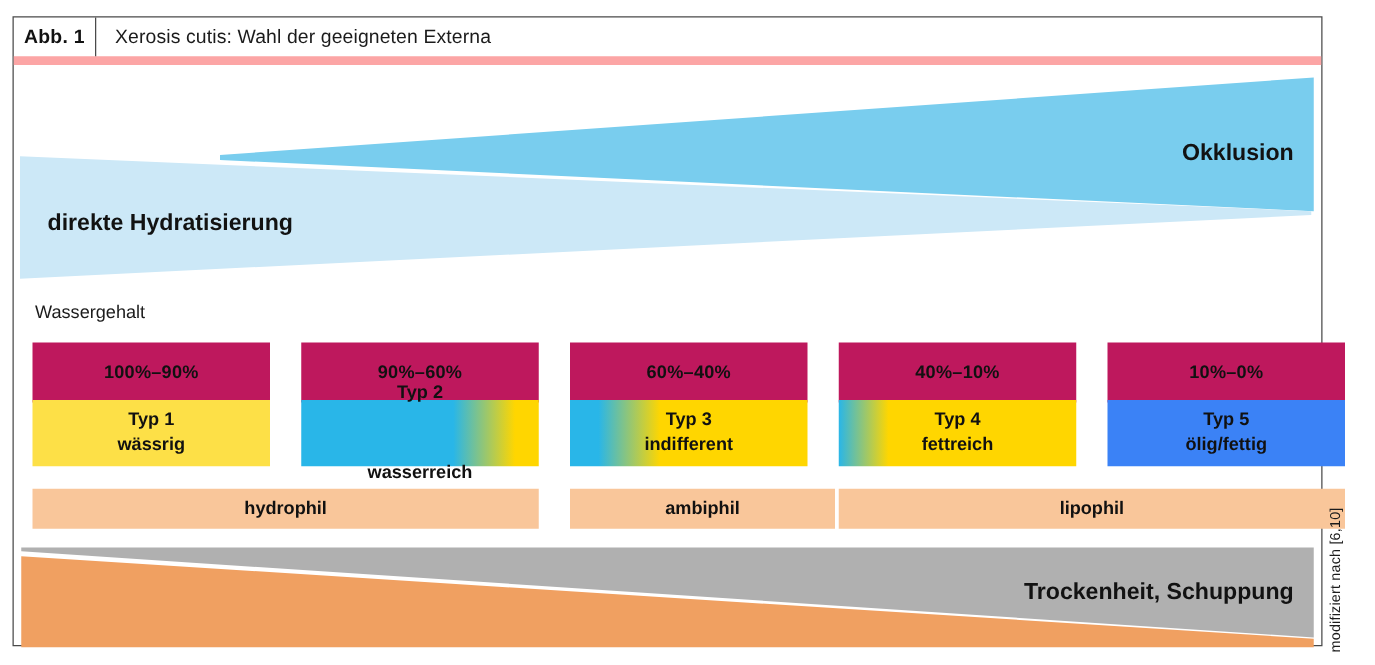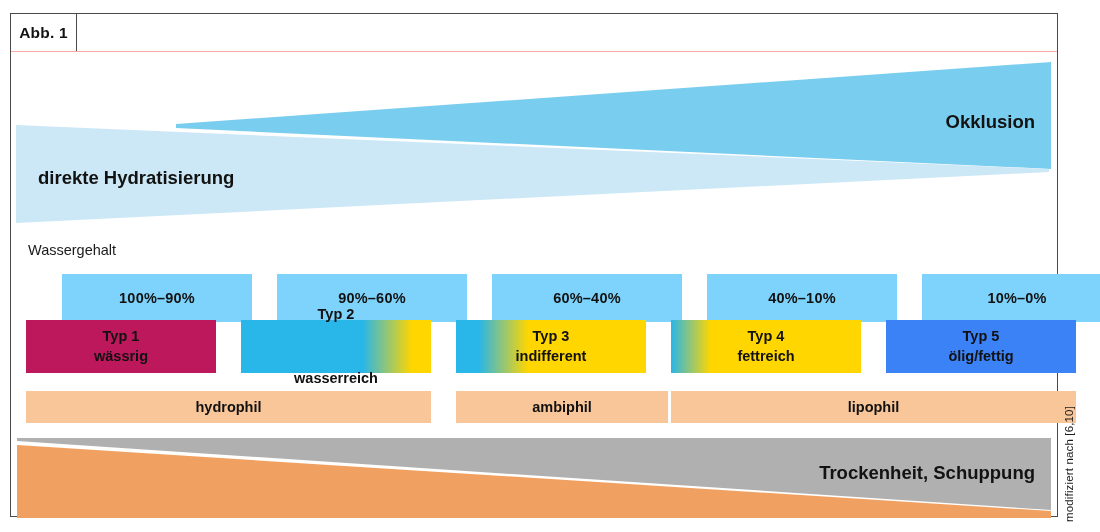--- a/index.html
+++ b/index.html
@@ -27,21 +27,21 @@
     background:#ffffff;
   }
 
   
   .header{
     position:absolute;
     left:0;
     top:0;
     width:100%;
     height:38px;
-    border-bottom:1px solid #fca5a5;
+    border-bottom:7px solid #fca5a5;
     box-sizing:border-box;
     display:flex;
     align-items:stretch;
   }
   .header-tag{
     width:66px;
     display:flex;
     align-items:center;
     justify-content:center;
     border-right:1px solid #4a4a4a;
@@ -126,25 +126,24 @@
     align-items:center;
     justify-content:center;
     text-align:center;
     color:#111111;
   }
 
   
   #row-water{top:222px;}
   #row-water .cell{
     height:48px;
-    background:#7dd3fc;
+    background:#be185d;
     font-size:14.5px;
     font-weight:bold;
     letter-spacing:.2px;
-    margin-left:36px;
   }
 
   
   #row-typ{top:268px;}
   #row-typ .cell{
     height:53px;
     font-size:14.5px;
     font-weight:bold;
     line-height:1.35;
   }
@@ -174,20 +173,21 @@
 </style>
 </head>
 <body>
 
 <div id="figure">
 
   <div class="frame">
 
     <div class="header">
       <div class="header-tag">Abb. 1</div>
+      <div class="header-title">Xerosis cutis: Wahl der geeigneten Externa</div>
     </div>
 
     <div class="canvas">
 
       <svg width="1046" height="466">
         <defs>
           <linearGradient id="gOcc" x1="0" y1="0" x2="1" y2="0">
             <stop offset="0%" stop-color="#8ed3f0"></stop>
             <stop offset="100%" stop-color="#6cc7ec"></stop>
           </linearGradient>
@@ -223,21 +223,21 @@
             <span>60%–40%</span>
           </div>
           <div class="cell" style="left: 660px; width: 190px;">
             <span>40%–10%</span>
           </div>
           <div class="cell" style="left: 875px; width: 190px;">
             <span>10%–0%</span>
           </div>
         </div>
       <div class="row" id="row-typ">
-          <div class="cell" style="left: 15px; width: 190px; background: #be185d;">
+          <div class="cell" style="left: 15px; width: 190px; background: #fde047;">
             <span>Typ 1</span>
             <span>wässrig</span>
           </div>
           <div class="cell" style="left: 230px; width: 190px; background: linear-gradient(to right, rgb(41, 182, 232) 0%, rgb(41, 182, 232) 64%, rgb(255, 214, 0) 90%, rgb(255, 214, 0) 100%); gap: 44px;">
             <span>Typ 2</span>
             <span>wasserreich</span>
           </div>
           <div class="cell" style="left: 445px; width: 190px; background: linear-gradient(to right, rgb(41, 182, 232) 0%, rgb(41, 182, 232) 12%, rgb(255, 214, 0) 38%, rgb(255, 214, 0) 100%);">
             <span>Typ 3</span>
             <span>indifferent</span>

